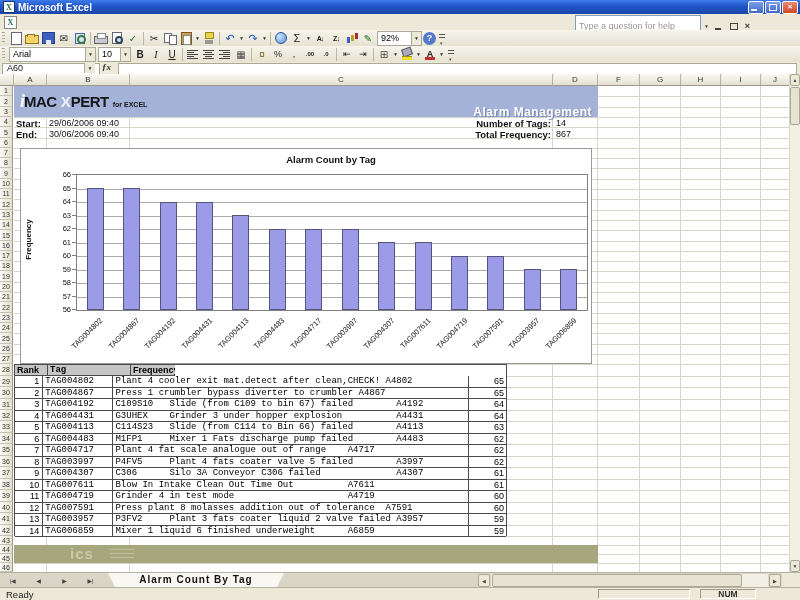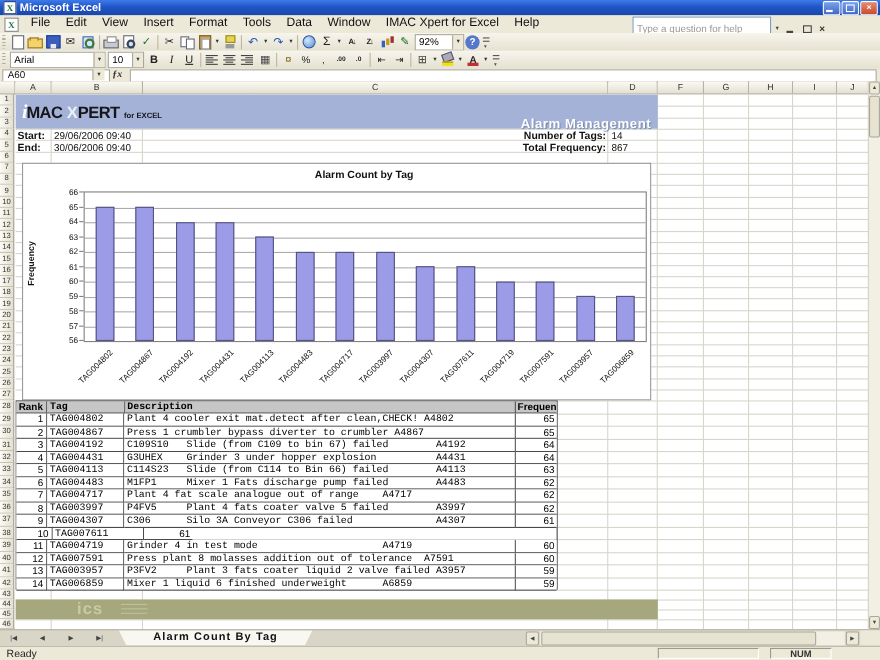--- a/index.html
+++ b/index.html
@@ -182,32 +182,20 @@
     <span>Microsoft Excel</span>
     <span class="wbtns">
       <span class="wbtn min"></span>
       <span class="wbtn restore"></span>
       <span class="wbtn close">×</span>
     </span>
   </div>
 
   <div id="menubar">
     <span id="wb-icon">X</span>
-    <span id="menu-items" style="display:flex;">
-        <span class="mitem">File</span>
-        <span class="mitem">Edit</span>
-        <span class="mitem">View</span>
-        <span class="mitem">Insert</span>
-        <span class="mitem">Format</span>
-        <span class="mitem">Tools</span>
-        <span class="mitem">Data</span>
-        <span class="mitem">Window</span>
-        <span class="mitem">IMAC Xpert for Excel</span>
-        <span class="mitem">Help</span>
-      </span>
     <span id="qbox-wrap">
       <input id="qbox" placeholder="Type a question for help" style="">
       <span class="qarr">▼</span>
       <span class="mini m"></span>
       <span class="mini r"></span>
       <span class="mini x">×</span>
     </span>
   </div>
 
   <div id="tb-std" class="toolbar">
@@ -493,21 +481,20 @@
         <div class="xlabel" style="right: 128.5px; top: 167px;">TAG004719</div>
         <div class="xlabel" style="right: 92.0714px; top: 167px;">TAG007591</div>
         <div class="xlabel" style="right: 55.6429px; top: 167px;">TAG003957</div>
         <div class="xlabel" style="right: 19.2143px; top: 167px;">TAG006859</div>
       </div>
 
     <div id="rpt-table">
         <div class="trow thead" style="height: 11px;">
           <span class="tcell tc-rank" style="height: 11px; line-height: 10px; text-align: left; padding-left: 2px;">Rank</span>
           <span class="tcell tc-tag" style="height: 11px; line-height: 10px;">Tag</span>
-          <span class="tcell tc-desc" style="height: 11px; line-height: 10px;">Description</span>
           <span class="tcell tc-freq" style="height: 11px; line-height: 10px;">Frequency</span>
         </div>
         <div class="trow" style="height: 11.5px;">
           <span class="tcell tc-rank" style="height: 11.5px; line-height: 11px;">1</span>
           <span class="tcell tc-tag" style="height: 11.5px; line-height: 11px;">TAG004802</span>
           <span class="tcell tc-desc" style="height: 11.5px; line-height: 11px;">Plant 4 cooler exit mat.detect after clean,CHECK! A4802</span>
           <span class="tcell tc-freq" style="height: 11.5px; line-height: 11px;">65</span>
         </div>
         <div class="trow" style="height: 11.5px;">
           <span class="tcell tc-rank" style="height: 11.5px; line-height: 11px;">2</span>
@@ -553,20 +540,21 @@
         </div>
         <div class="trow" style="height: 11.5px;">
           <span class="tcell tc-rank" style="height: 11.5px; line-height: 11px;">9</span>
           <span class="tcell tc-tag" style="height: 11.5px; line-height: 11px;">TAG004307</span>
           <span class="tcell tc-desc" style="height: 11.5px; line-height: 11px;">C306      Silo 3A Conveyor C306 failed              A4307</span>
           <span class="tcell tc-freq" style="height: 11.5px; line-height: 11px;">61</span>
         </div>
         <div class="trow" style="height: 11.5px;">
           <span class="tcell tc-rank" style="height: 11.5px; line-height: 11px;">10</span>
           <span class="tcell tc-tag" style="height: 11.5px; line-height: 11px;">TAG007611</span>
+          <span class="tcell tc-desc" style="height: 11.5px; line-height: 11px;">Blow In Intake Clean Out Time Out          A7611</span>
           <span class="tcell tc-freq" style="height: 11.5px; line-height: 11px;">61</span>
         </div>
         <div class="trow" style="height: 11.5px;">
           <span class="tcell tc-rank" style="height: 11.5px; line-height: 11px;">11</span>
           <span class="tcell tc-tag" style="height: 11.5px; line-height: 11px;">TAG004719</span>
           <span class="tcell tc-desc" style="height: 11.5px; line-height: 11px;">Grinder 4 in test mode                     A4719</span>
           <span class="tcell tc-freq" style="height: 11.5px; line-height: 11px;">60</span>
         </div>
         <div class="trow" style="height: 11.5px;">
           <span class="tcell tc-rank" style="height: 11.5px; line-height: 11px;">12</span>

